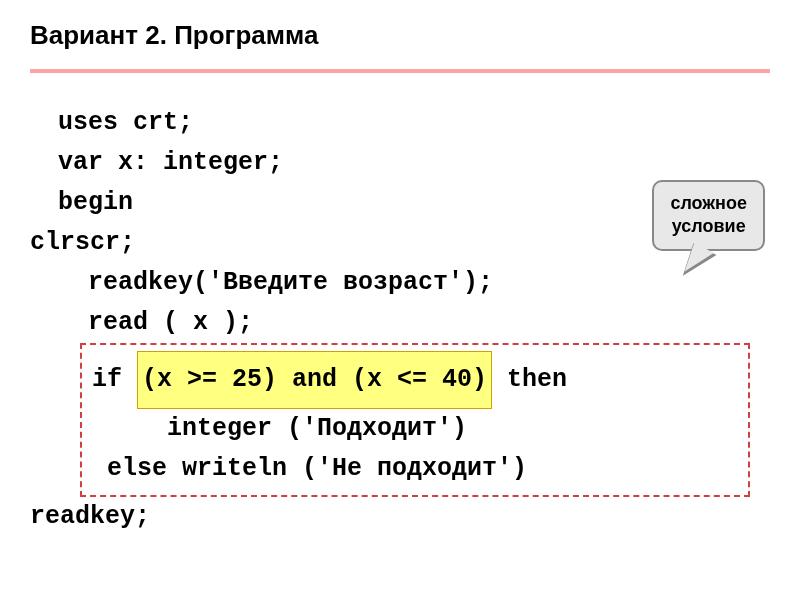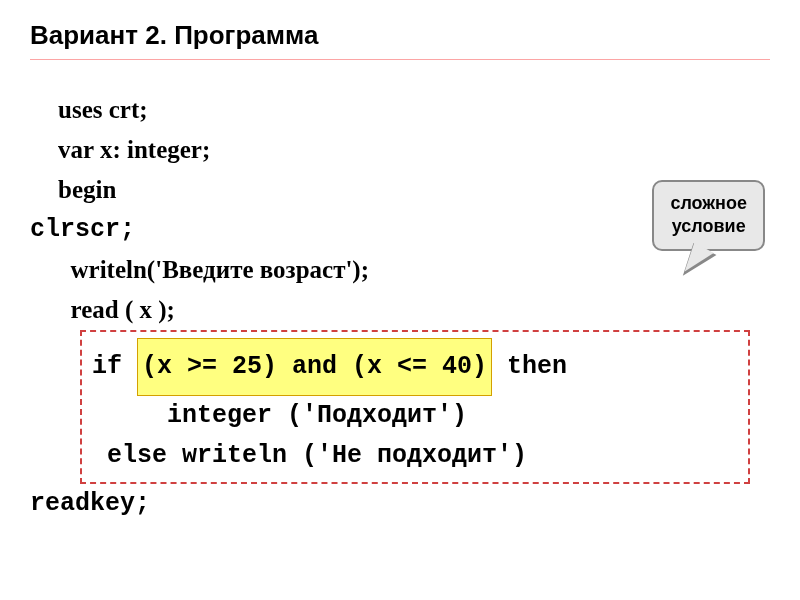--- a/index.html
+++ b/index.html
@@ -12,36 +12,36 @@
       height: 600px;
       background: #fff;
       font-family: Arial, sans-serif;
       padding: 20px 30px;
       position: relative;
     }
     .title {
       font-size: 26px;
       font-weight: bold;
       color: #000;
-      padding-bottom: 8px;
-      border-bottom: 1px solid #fca5a5;
+      padding-bottom: 18px;
+      border-bottom: 4px solid #fca5a5;
       margin-bottom: 30px;
     }
     .code-block {
       font-family: 'Courier New', monospace;
       font-size: 25px;
       font-weight: bold;
       line-height: 1.6;
       color: #000;
       position: relative;
     }
     .code-line {
       white-space: pre;
     }
-    .indent1 { padding-left: 28px; font-family: Liberation Serif, serif; }
+    .indent1 { padding-left: 28px; }
     .highlight-condition {
       background: #ffff80;
       border: 1px solid #d4a000;
       padding: 8px 4px;
       display: inline-block;
     }
     .if-block {
       position: relative;
       border: 2px dashed #d04040;
       padding: 6px 10px;
@@ -95,21 +95,21 @@
 </head>
 <body>
 
 <div class="title">Вариант 2. Программа</div>
 
 <div class="code-block">
   <div class="code-line indent1">uses crt;</div>
   <div class="code-line indent1">var x: integer;</div>
   <div class="code-line indent1">begin</div>
   <div class="code-line">clrscr;</div>
-  <div class="code-line indent1">  writeln('Введите возраст');</div>
+  <div class="code-line indent1">  readkey('Введите возраст');</div>
   <div class="code-line indent1 semicolon-read">  read ( x );</div>
   <div class="if-block">
     <div class="code-line"><span>if </span><span class="highlight-condition">(x &gt;= 25) and (x &lt;= 40)</span><span> then</span></div>
     <div class="code-line">     integer ('Подходит')</div>
     <div class="code-line"> else writeln ('Не подходит')</div>
   </div>
   <div class="code-line">readkey;</div>
 </div>
 
 <div class="callout">

